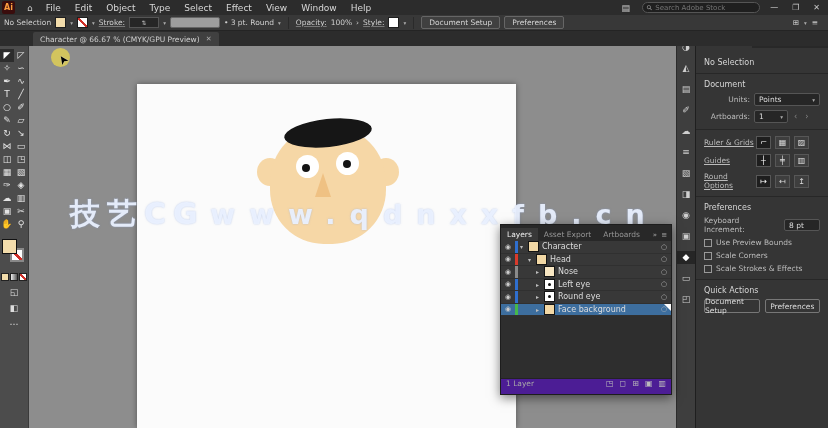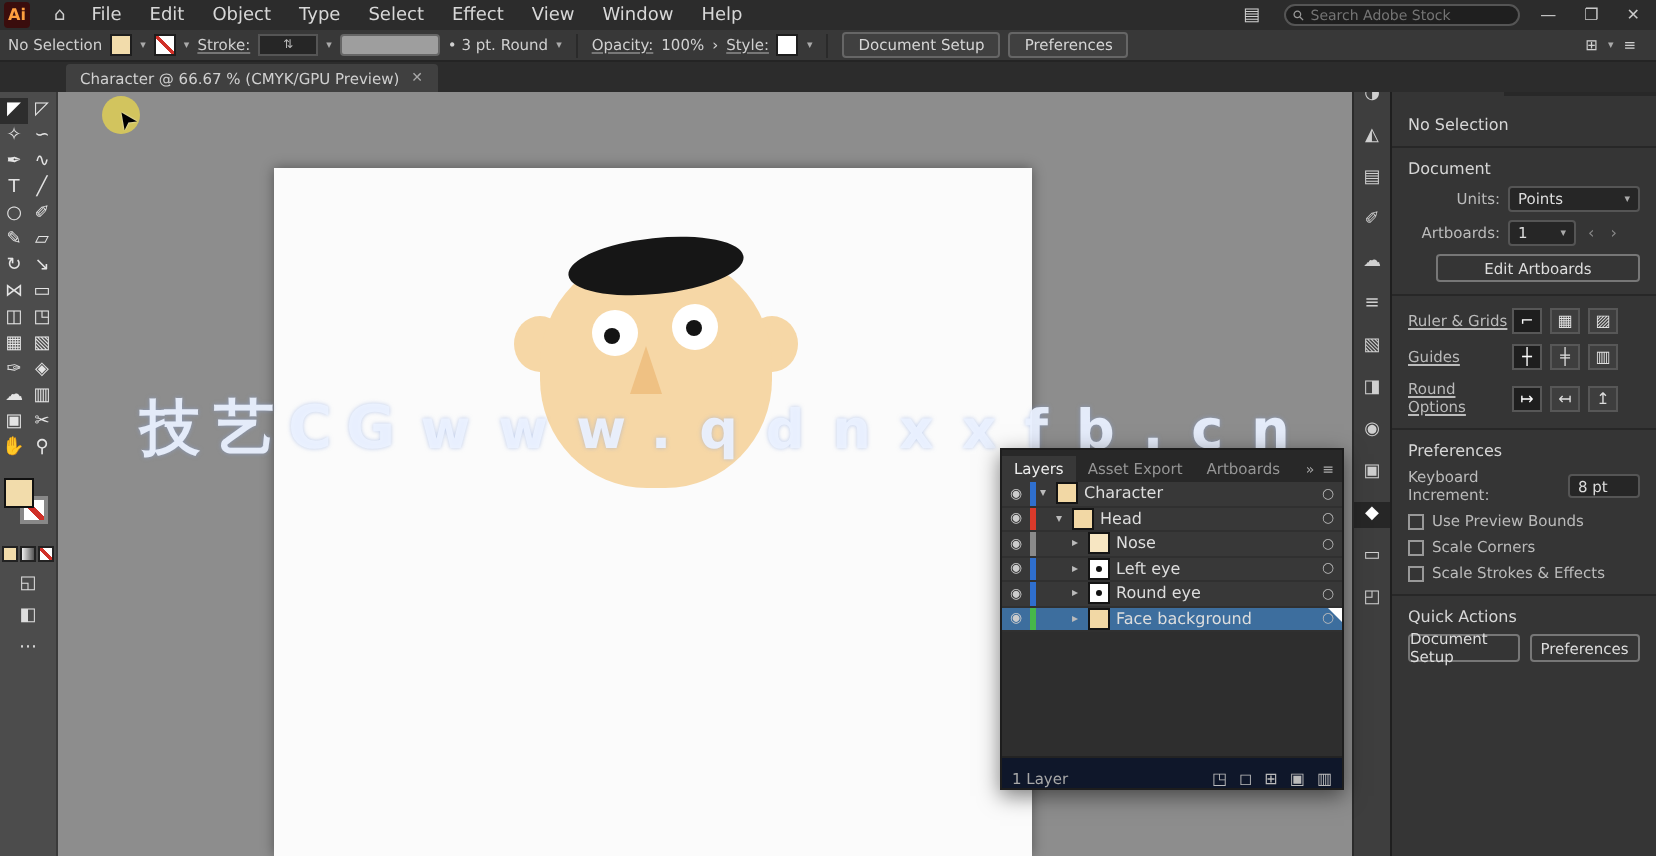--- a/index.html
+++ b/index.html
@@ -150,22 +150,22 @@
   .lthumb { width:11px; height:11px; background:#f2d8a5; border:1px solid #141414; flex-shrink:0; margin-right:3px; }
   .lthumb.t-eye { background:#fff; position:relative; }
   .lthumb.t-eye::after { content:""; position:absolute; left:3px; top:3px; width:3px; height:3px;
                          background:#111; border-radius:50%; }
   .lthumb.t-nose { background:#f7e6c2; }
   .lname { flex:1; overflow:hidden; white-space:nowrap; }
   .ltarget { width:14px; text-align:center; font-size:7px; color:#bbb; flex-shrink:0; }
   .sel-wedge { position:absolute; right:0; top:0; width:0; height:0;
                border-left:7px solid transparent; border-top:7px solid #fff; }
   .lfiller { flex:1; background:#2e2e2e; }
-  .lfooter { height:16px; background:#0f172a; border-top:1px solid #232323; display:flex;
-             align-items:flex-end; font-size:7.5px; color:#a8a8a8; padding:0 5px; }
+  .lfooter { height:16px; background:#4c1d95; border-top:1px solid #232323; display:flex;
+             align-items:flex-start; font-size:7.5px; color:#a8a8a8; padding:0 5px; }
   .lfoot-icons { margin-left:auto; display:flex; gap:6px; font-size:8px; color:#bbb; }
 </style>
 </head>
 <body>
 
 <div class="menubar">
   <div class="ai-logo">Ai</div>
   <span class="mb-ic">⌂</span>
   <span class="menu-item">File</span>
   <span class="menu-item">Edit</span>
@@ -329,21 +329,20 @@
     </div>
     <div class="prow">
       <span class="plab">Artboards:</span>
       <span class="pdrop small">
         <span>1</span>
         <span class="chev">▾</span>
       </span>
       <span class="pnav">‹</span>
       <span class="pnav">›</span>
     </div>
-    <div class="pbtn wide">Edit Artboards</div>
     <hr class="pdivider">
     <div class="iconrow">
       <span class="plab2">Ruler &amp; Grids</span>
       <span class="icon3 on">⌐</span>
       <span class="icon3">▦</span>
       <span class="icon3">▨</span>
     </div>
     <div class="iconrow">
       <span class="plab2">Guides</span>
       <span class="icon3 on">┼</span>

